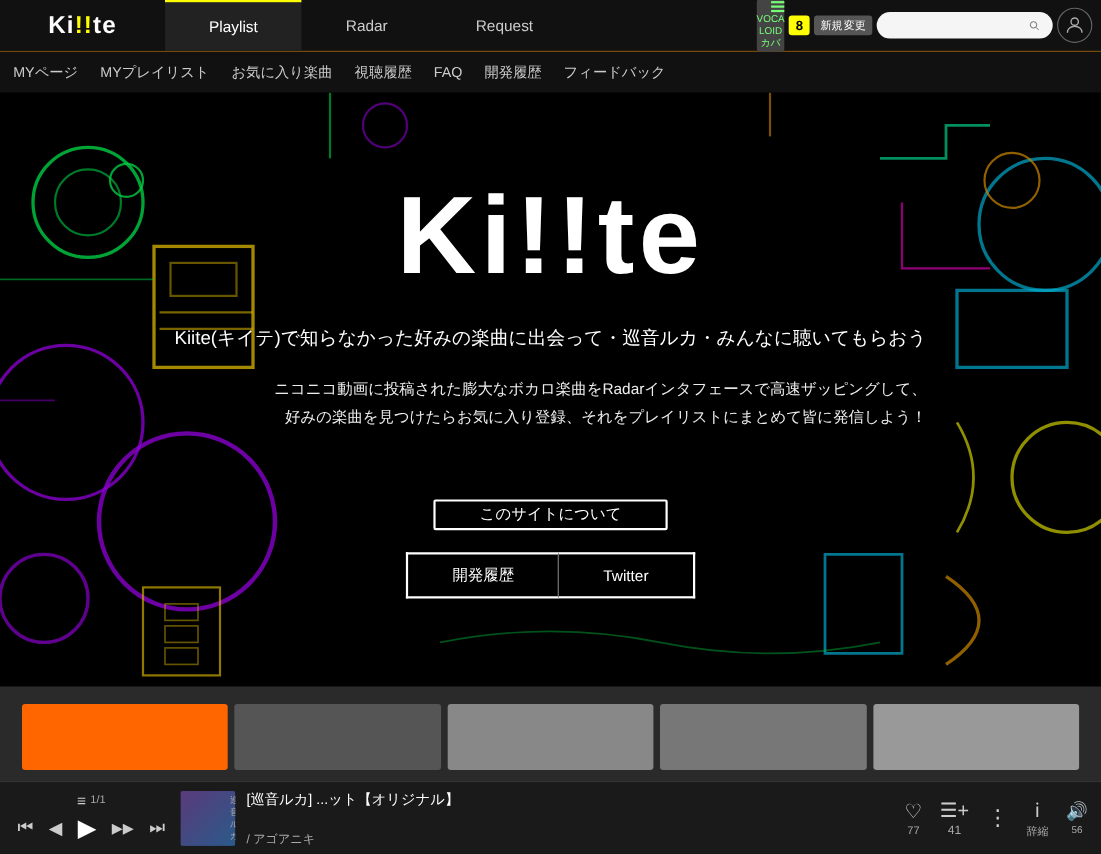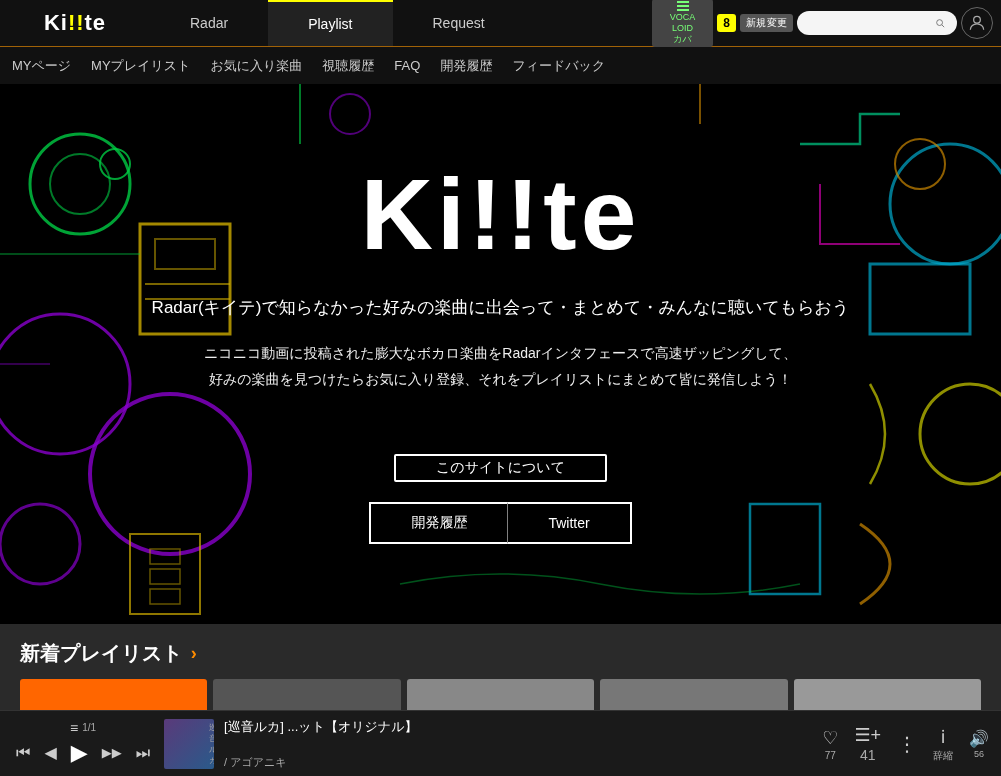--- a/index.html
+++ b/index.html
@@ -51,24 +51,24 @@
     .header-right {
       margin-left: auto;
       display: flex;
       align-items: center;
       gap: 4px;
       padding-right: 8px;
     }
     .voca-btn {
       display: flex;
       flex-direction: column;
-      align-items: center;
+      align-items: flex-end;
       background: #444;
       border-radius: 3px;
-      padding: 2px 18px;
+      padding: 2px 0;
       font-size: 10px;
       color: #7f7;
       cursor: pointer;
       position: relative;
     }
     .voca-btn .icon-lines {
       display: flex;
       flex-direction: column;
       gap: 2px;
       margin-bottom: 1px;
@@ -192,20 +192,21 @@
       font-size: 17px;
       color: #fff;
       margin-bottom: 20px;
       line-height: 1.6;
     }
     .hero-desc2 {
       font-size: 14px;
       color: #eee;
       margin-bottom: 62px;
       line-height: 1.8;
+      text-align: right;
     }
     .hero-btn-row {
       display: flex;
       gap: 20px;
       justify-content: center;
       margin-bottom: 20px;
     }
     .hero-btn {
       padding: 3px 40px;
       border: 2px solid #fff;
@@ -355,21 +356,21 @@
     .heart-icon { font-size: 18px; color: #ccc; }
     .heart-count { font-size: 10px; color: #aaa; }
     .add-btn {
       display: flex;
       flex-direction: column;
       align-items: center;
       gap: 1px;
       cursor: pointer;
     }
     .add-icon { font-size: 18px; color: #ccc; }
-    .add-count { font-size: 14px; color: #aaa; }
+    .add-count { font-size: 11px; color: #aaa; }
     .more-btn { font-size: 20px; color: #ccc; cursor: pointer; }
     .info-btn {
       display: flex;
       flex-direction: column;
       align-items: center;
       gap: 1px;
       cursor: pointer;
     }
     .info-icon { font-size: 18px; color: #ccc; }
     .close-label { font-size: 10px; color: #aaa; }
@@ -383,25 +384,25 @@
     .volume-num { font-size: 9px; color: #aaa; }
   </style>
 </head>
 <body>
 
 <div class="header">
   <div class="logo-area">
     <div class="logo-text">Ki<span class="excl">!!</span>te</div>
   </div>
   <div class="nav-tabs">
+    <div class="nav-tab active">
+      <span>Playlist</span>
+    </div>
     <div class="nav-tab">
       <span>Radar</span>
-    </div>
-    <div class="nav-tab active">
-      <span>Playlist</span>
     </div>
     <div class="nav-tab">
       <span>Request</span>
     </div>
   </div>
   <div class="header-right">
     <div class="voca-btn">
       <div class="icon-lines">
         <span></span>
           <span></span>
@@ -481,40 +482,36 @@
       <line x1="300" y1="0" x2="300" y2="60" stroke="#00cc44" stroke-width="2" opacity="0.6"></line>
       <line x1="700" y1="0" x2="700" y2="40" stroke="#cc8800" stroke-width="2" opacity="0.6"></line>
       <circle cx="350" cy="30" r="20" fill="none" stroke="#8800cc" stroke-width="2" opacity="0.6"></circle>
 
       <path d="M400 500 Q500 480 600 500 Q700 520 800 500" fill="none" stroke="#00cc44" stroke-width="1.5" opacity="0.4"></path>
     </svg>
   </div>
 
   <div class="hero-content">
     <div class="hero-logo">Ki<span class="excl">!!</span>te</div>
-    <div class="hero-desc1">Radar(キイテ)で知らなかった好みの楽曲に出会って・まとめて・みんなに聴いてもらおう</div>
+    <div class="hero-desc1">Kiite(キイテ)で知らなかった好みの楽曲に出会って・巡音ルカ・みんなに聴いてもらおう</div>
     <div class="hero-desc2">
       <span>ニコニコ動画に投稿された膨大なボカロ楽曲をRadarインタフェースで高速ザッピングして、</span><br>
       <span>好みの楽曲を見つけたらお気に入り登録、それをプレイリストにまとめて皆に発信しよう！</span>
     </div>
     <div class="hero-btn-row">
       <button class="hero-btn">このサイトについて</button>
     </div>
     <div class="hero-btn-row2">
       <button class="hero-btn2" style="border-right:1px solid rgba(255,255,255,0.5);">開発履歴</button>
       <button class="hero-btn2" style="border-left: none;">Twitter</button>
     </div>
   </div>
 </div>
 
 <div class="new-playlist-section">
-  <div class="section-title">
-    <span>新着プレイリスト</span>
-    <span class="arrow">›</span>
-  </div>
   <div class="playlist-row">
     <div class="playlist-card"></div>
     <div class="playlist-card"></div>
     <div class="playlist-card"></div>
     <div class="playlist-card"></div>
     <div class="playlist-card"></div>
   </div>
 </div>
 
 <div class="player-bar">

